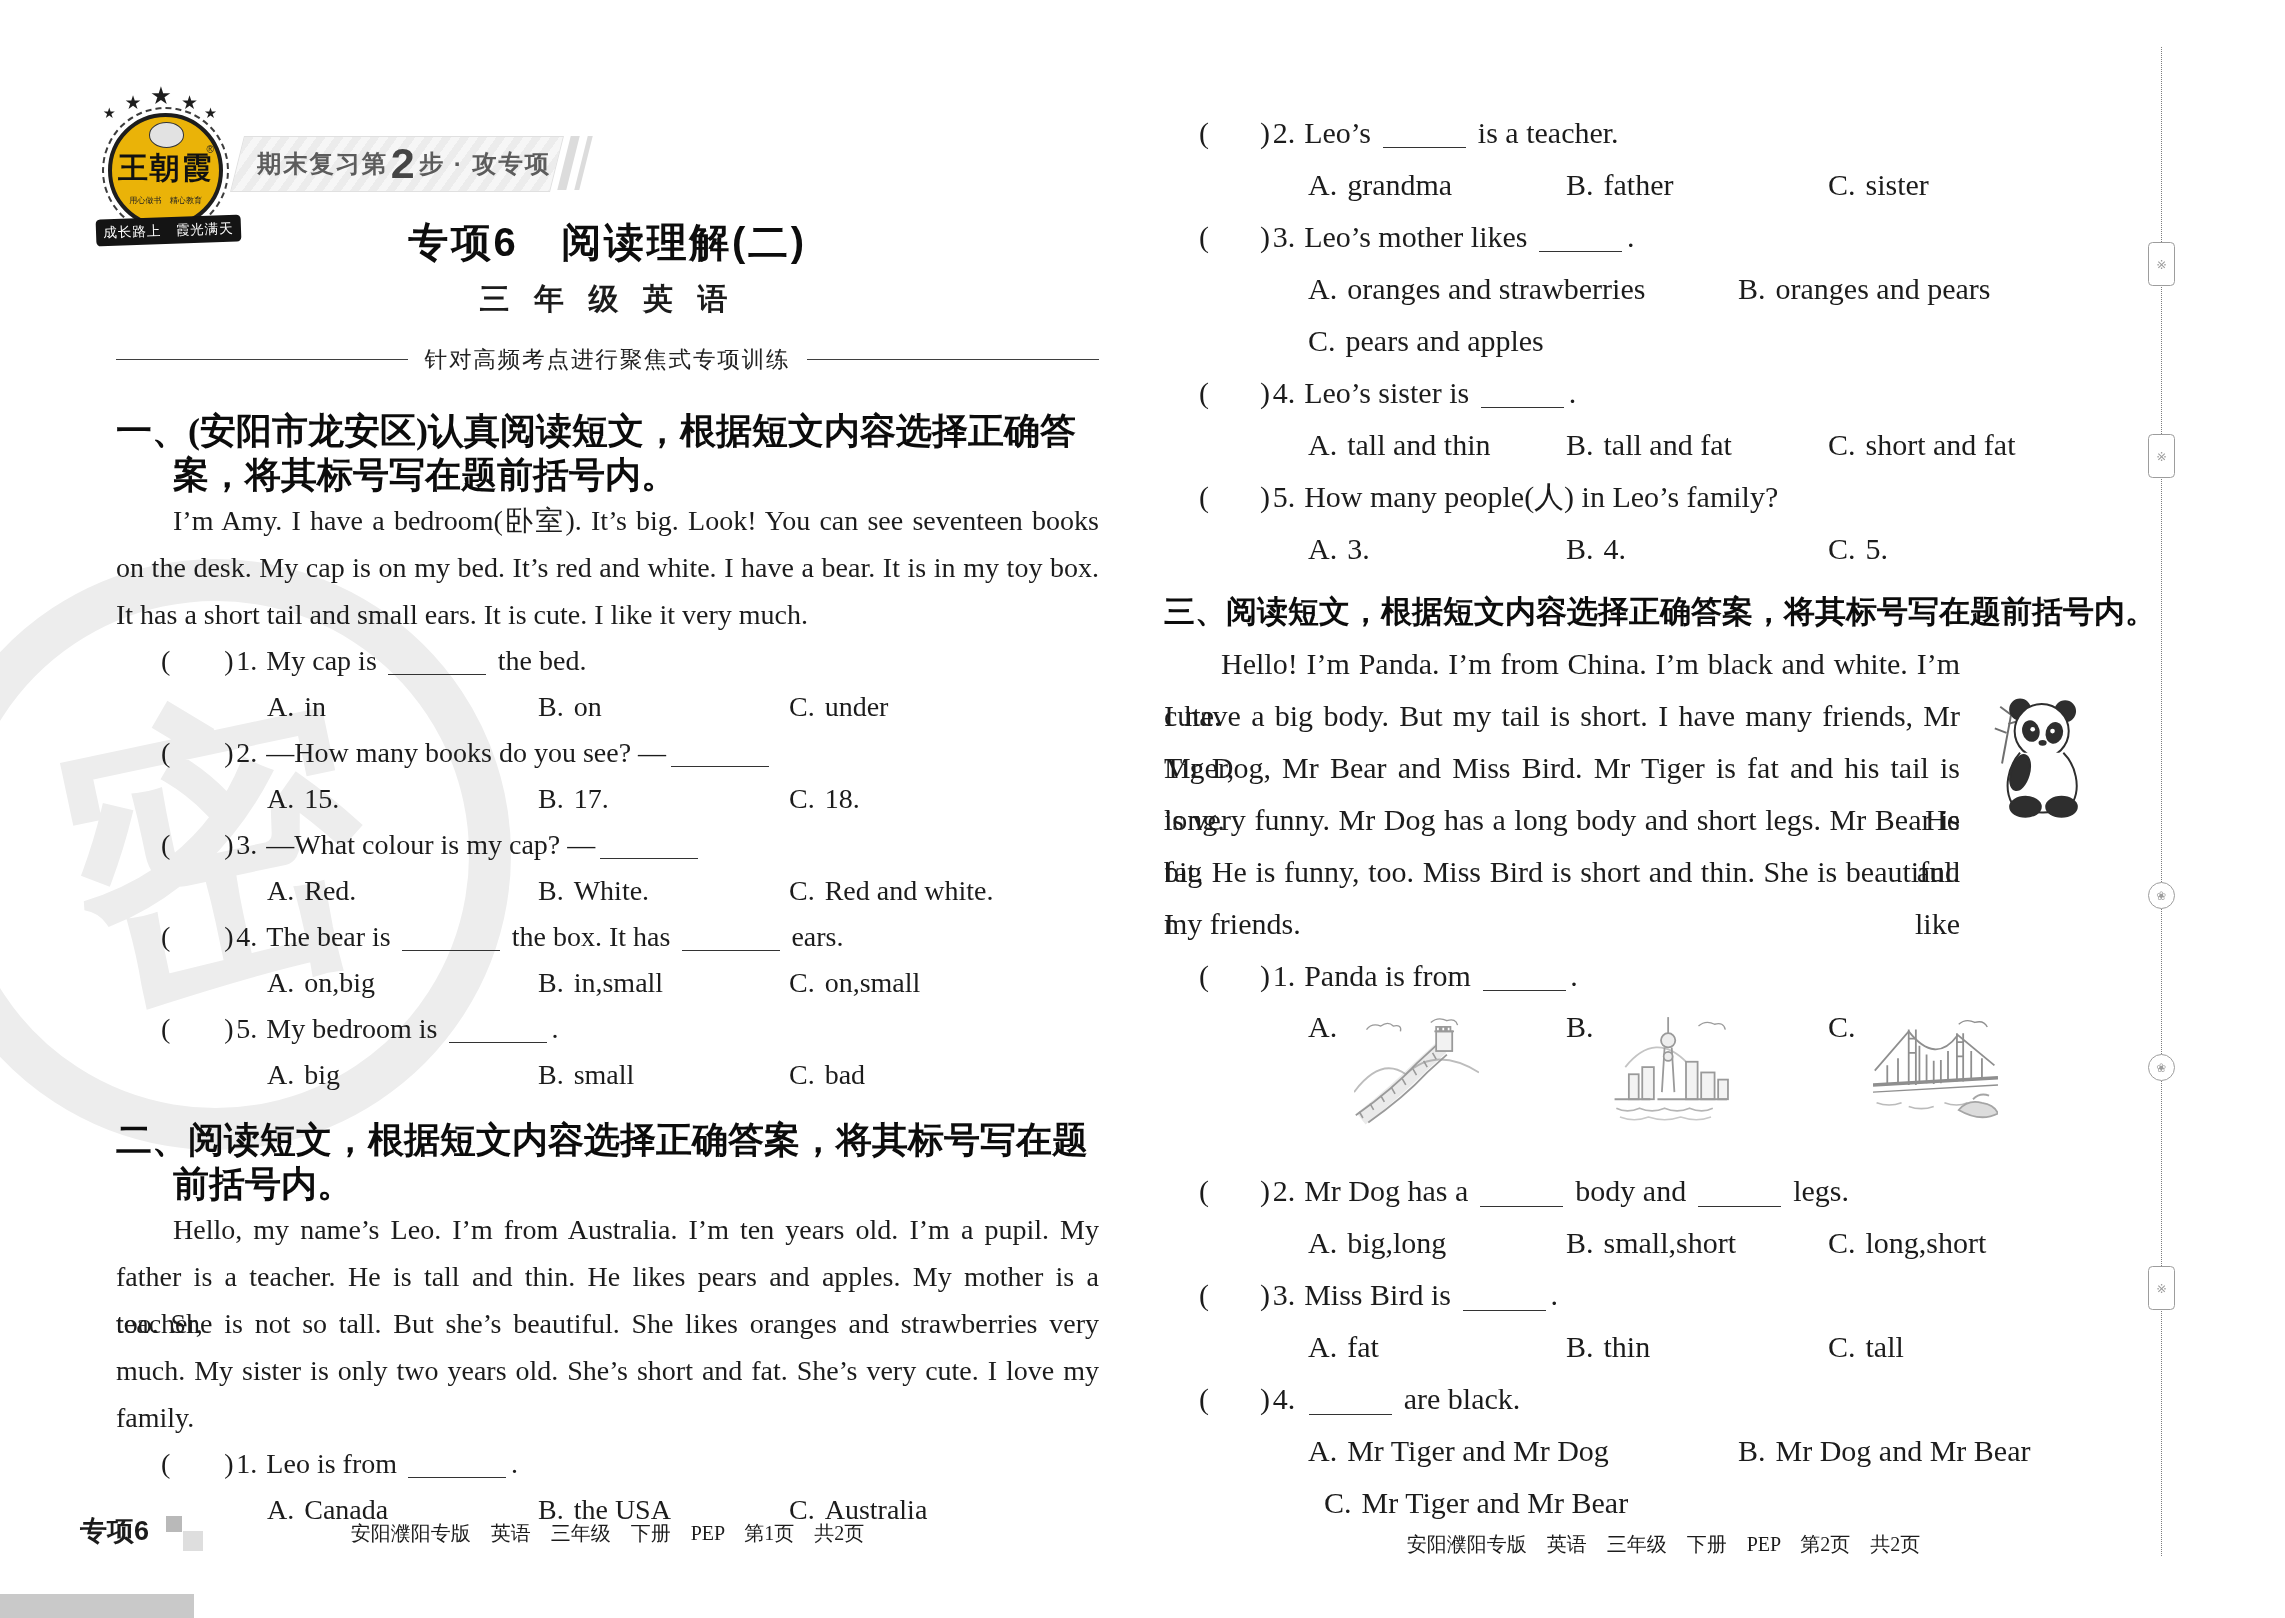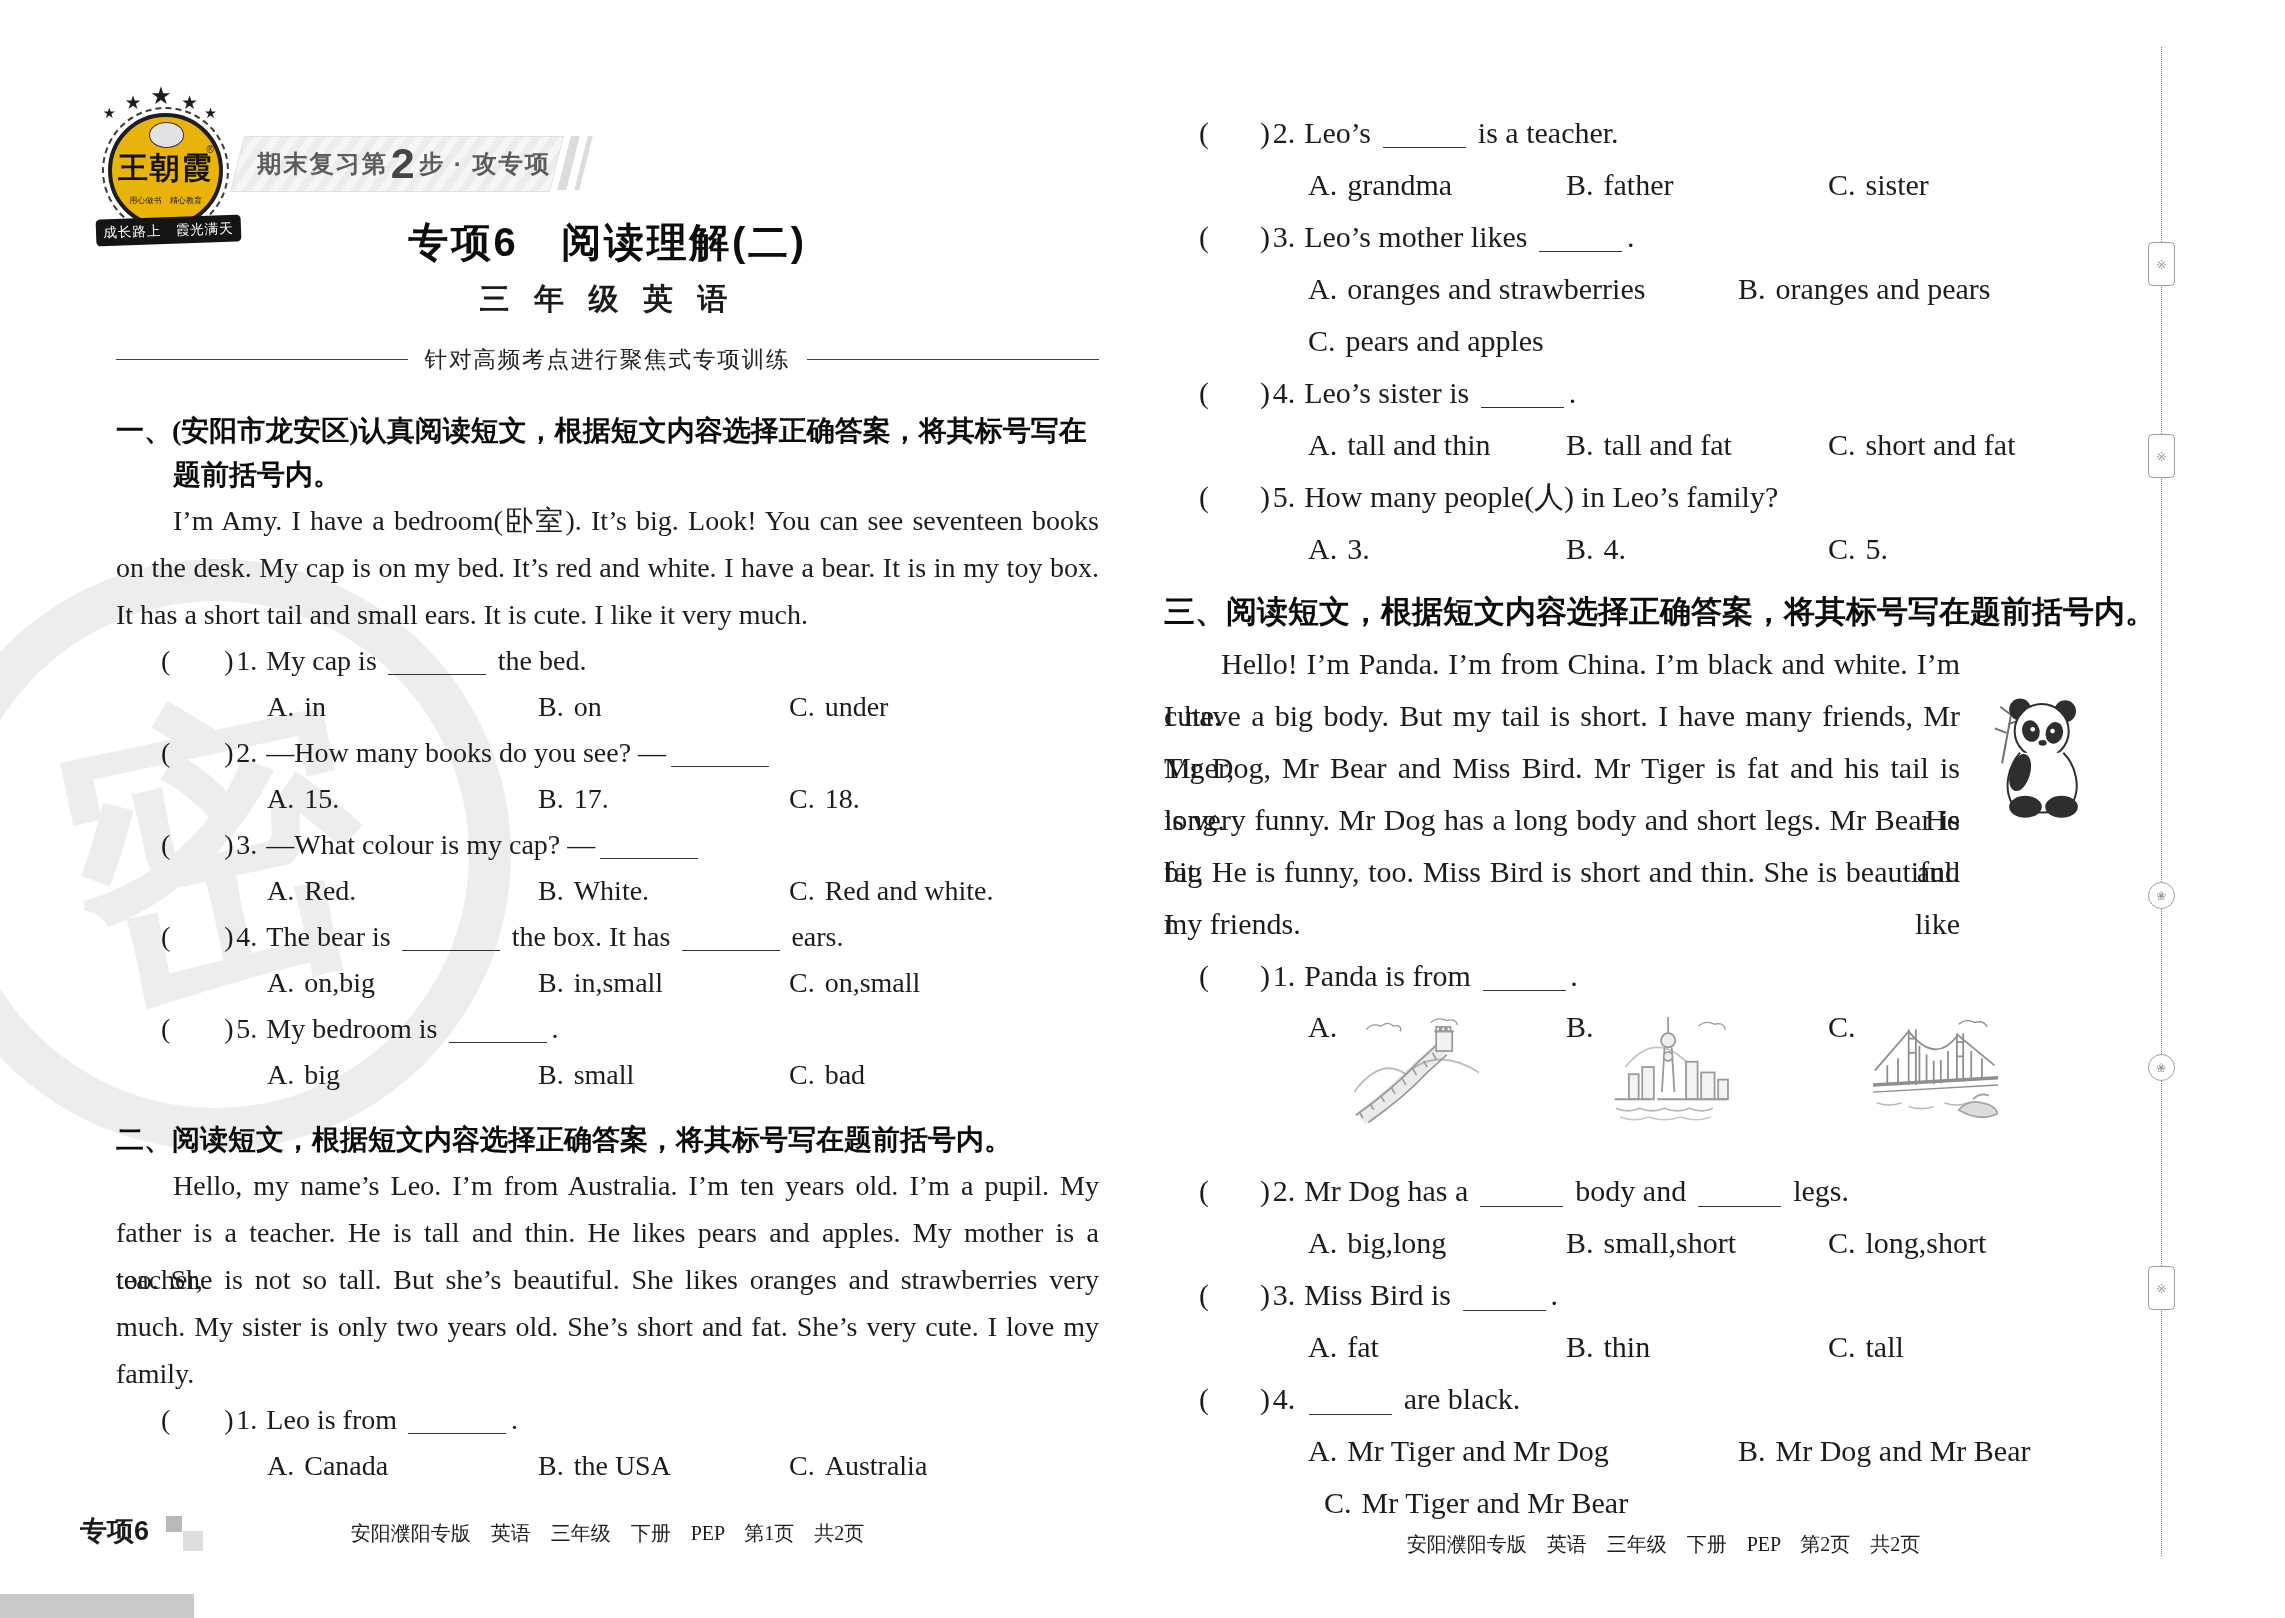--- a/index.html
+++ b/index.html
@@ -53,21 +53,21 @@
   #watermark{position:absolute;left:-80px;top:559px;width:507px;height:507px;border:42px solid #ededed;
       border-radius:50%;z-index:0;display:flex;align-items:center;justify-content:center;transform:rotate(-12deg)}
   #watermark span{font-size:299px;font-weight:bold;color:#ededed;font-family:var(--serif)}
 
   
   .flow{position:absolute;z-index:2}
   #left-flow{left:116px;top:409px;width:983px;font-size:28px}
   #right-flow{left:21px;top:107px;width:999px;font-size:30px}
 
   .sec-head{font-family:var(--sans);font-weight:bold;color:#0c0c0c}
-  #left-flow .sec-head{font-size:28px;line-height:44px;padding-left:57px;text-indent:-57px}
+  #left-flow .sec-head{font-size:36px;line-height:44px;padding-left:57px;text-indent:-57px}
   #left-flow .sec-head:not(:first-child){margin-top:20px}
   #right-flow .sec-head{font-size:31px;line-height:52px;margin-top:11px;white-space:nowrap}
   .sec-src{font-family:var(--serif);font-weight:600}
 
   .psg-line{white-space:normal}
   #left-flow .psg-line{height:47px;line-height:47px}
   #right-flow .psg-line{height:52px;line-height:52px}
   #right-flow .passage{width:796px}
   .just{text-align:justify;text-align-last:justify}
   .ind{text-indent:57px}

